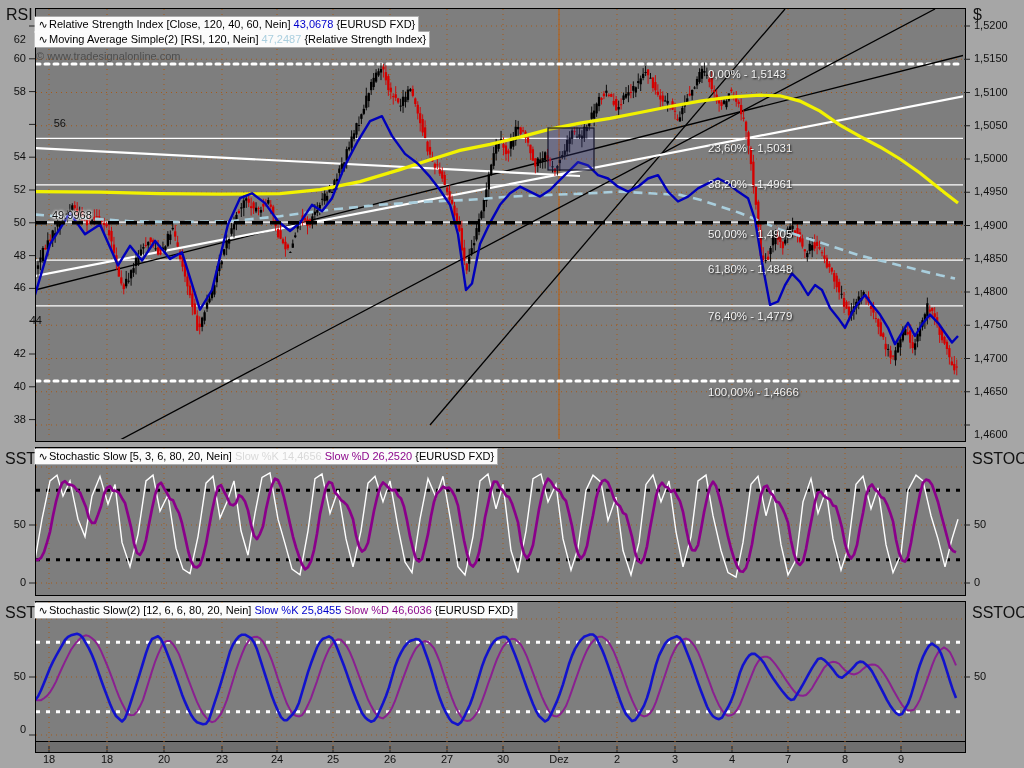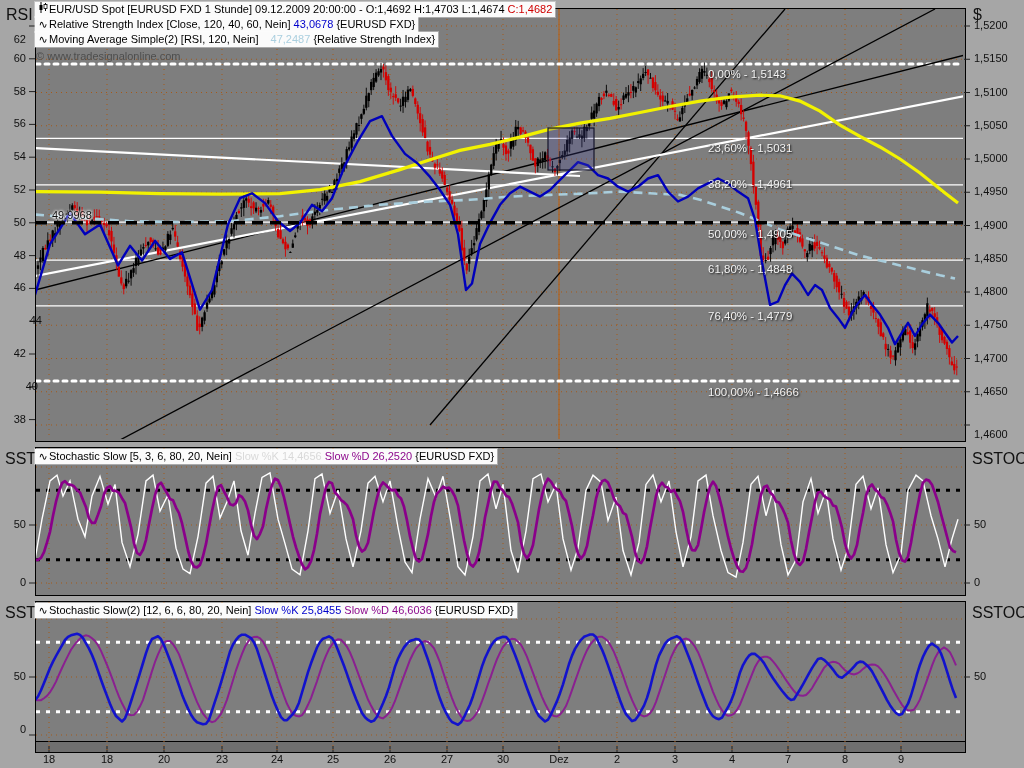--- a/index.html
+++ b/index.html
@@ -14,21 +14,21 @@
   .legend-row{position:absolute;background:#fbfbfb;padding:0 3px 1px 2px;white-space:nowrap;
               line-height:14px;height:14px;z-index:11;box-shadow:0 0 0 1px rgba(255,255,255,.35);}
   .legend-row .ico{display:inline-block;width:12px;text-align:center;color:#000;}
   .copyright{position:absolute;color:#4e4e4e;white-space:nowrap;z-index:11;}
   .fib-label{position:absolute;color:#f2f2f2;font-size:11.5px;text-shadow:1px 1px 2px rgba(0,0,0,.85);white-space:nowrap;}
   .hline-label{position:absolute;color:#101010;text-shadow:0 0 3px #fff,0 0 3px #fff,1px 1px 2px #fff;white-space:nowrap;}
   .xlab{position:absolute;width:44px;text-align:center;color:#111;}
   .strip{position:absolute;background:#6f6f6f;border:1px solid #000;z-index:2;}
   .val-red{color:#cf0000;}
   .val-blue{color:#0000cc;}
-  .val-pale{color:#aacfdf;margin-left:9px;}
+  .val-pale{color:#aacfdf;}
   .val-silver{color:#d9d9d9;}
   .val-purple{color:#8d0a8d;}
 </style>
 </head>
 <body>
 
 <div id="stage">
   <div class="panel" style="left:35px;top:8px;width:929px;height:432px;"></div>
   <div class="panel" style="left:35px;top:447px;width:929px;height:147px;"></div>
   <div class="panel" style="left:35px;top:601px;width:929px;height:139px;"></div>
@@ -984,29 +984,29 @@
         <div class="fib-label" style="left: 708px; top: 142.385px;">23,60% - 1,5031</div>
         <div class="fib-label" style="left: 708px; top: 177.935px;">38,20% - 1,4961</div>
         <div class="fib-label" style="left: 708px; top: 228.175px;">50,00% - 1,4905</div>
         <div class="fib-label" style="left: 708px; top: 263.08px;">61,80% - 1,4848</div>
         <div class="fib-label" style="left: 708px; top: 309.965px;">76,40% - 1,4779</div>
         <div class="fib-label" style="left: 708px; top: 386.11px;">100,00% - 1,4666</div>
         <div class="hline-label" style="left: 52px; top: 208.8px;">49,9968</div>
         <div class="axis-label" style="left: 0px; top: 33px; width: 26px; text-align: right;">62</div>
         <div class="axis-label" style="left: 0px; top: 51.8px; width: 26px; text-align: right;">60</div>
         <div class="axis-label" style="left: 0px; top: 84.6px; width: 26px; text-align: right;">58</div>
-        <div class="axis-label" style="left: 0px; top: 117.4px; width: 26px; text-align: right;">56</div>
+        <div class="axis-label" style="left: 0px; top: 117.4px; width: 26px; text-align: right; padding-left: 40px;">56</div>
         <div class="axis-label" style="left: 0px; top: 150.2px; width: 26px; text-align: right;">54</div>
         <div class="axis-label" style="left: 0px; top: 183px; width: 26px; text-align: right;">52</div>
         <div class="axis-label" style="left: 0px; top: 215.8px; width: 26px; text-align: right;">50</div>
         <div class="axis-label" style="left: 0px; top: 248.6px; width: 26px; text-align: right;">48</div>
         <div class="axis-label" style="left: 0px; top: 281.4px; width: 26px; text-align: right;">46</div>
         <div class="axis-label" style="left: 16px; top: 314.2px; width: 26px; text-align: right;">44</div>
         <div class="axis-label" style="left: 0px; top: 347px; width: 26px; text-align: right;">42</div>
-        <div class="axis-label" style="left: 12px; top: 379.8px; width: 26px; text-align: right;">40</div>
+        <div class="axis-label" style="left: 0px; top: 379.8px; width: 26px; text-align: right;">40</div>
         <div class="axis-label" style="left: 0px; top: 412.6px; width: 26px; text-align: right;">38</div>
         <div class="axis-label" style="left: 974px; top: 19px;">1,5200</div>
         <div class="axis-label" style="left: 974px; top: 52.25px;">1,5150</div>
         <div class="axis-label" style="left: 974px; top: 85.5px;">1,5100</div>
         <div class="axis-label" style="left: 974px; top: 118.75px;">1,5050</div>
         <div class="axis-label" style="left: 974px; top: 152px;">1,5000</div>
         <div class="axis-label" style="left: 974px; top: 185.25px;">1,4950</div>
         <div class="axis-label" style="left: 974px; top: 218.5px;">1,4900</div>
         <div class="axis-label" style="left: 974px; top: 251.75px;">1,4850</div>
         <div class="axis-label" style="left: 974px; top: 285px;">1,4800</div>
@@ -1033,28 +1033,20 @@
         <div class="xlab" style="left: 537px; top: 753px;">Dez</div>
         <div class="xlab" style="left: 595px; top: 753px;">2</div>
         <div class="xlab" style="left: 653px; top: 753px;">3</div>
         <div class="xlab" style="left: 710px; top: 753px;">4</div>
         <div class="xlab" style="left: 766px; top: 753px;">7</div>
         <div class="xlab" style="left: 823px; top: 753px;">8</div>
         <div class="xlab" style="left: 879px; top: 753px;">9</div>
       </div>
   </div>
 
-  <div class="legend-row" style="left:35px;top:2px;">
-    <span class="ico"><svg width="10" height="11" viewBox="0 0 10 11">
-          <line x1="3" y1="0" x2="3" y2="11" stroke="#000"></line>
-          <rect x="1.5" y="3" width="3" height="5" fill="#000"></rect>
-          <line x1="7.5" y1="1" x2="7.5" y2="9" stroke="#000"></line>
-          <rect x="6" y="2.5" width="3" height="4" fill="#fff" stroke="#000" stroke-width="0.8"></rect>
-        </svg></span><span>EUR/USD Spot [EURUSD FXD  1 Stunde] 09.12.2009 20:00:00 - O:1,4692 H:1,4703 L:1,4674 </span><span class="val-red">C:1,4682</span>
-  </div>
   <div class="legend-row" style="left:35px;top:17px;">
     <span class="ico">∿</span><span>Relative Strength Index [Close, 120, 40, 60, Nein] </span><span class="val-blue">43,0678</span><span> {EURUSD FXD}</span>
   </div>
   <div class="legend-row" style="left:35px;top:32px;">
     <span class="ico">∿</span><span>Moving Average Simple(2) [RSI, 120, Nein] </span><span class="val-pale">47,2487</span><span> {Relative Strength Index}</span>
   </div>
   <div class="copyright" style="left:36px;top:50px;">© www.tradesignalonline.com</div>
 
   <div class="legend-row" style="left:35px;top:449px;">
     <span class="ico">∿</span><span>Stochastic Slow [5, 3, 6, 80, 20, Nein] </span><span class="val-silver">Slow %K 14,4656 </span><span class="val-purple">Slow %D 26,2520 </span><span>{EURUSD FXD}</span>

